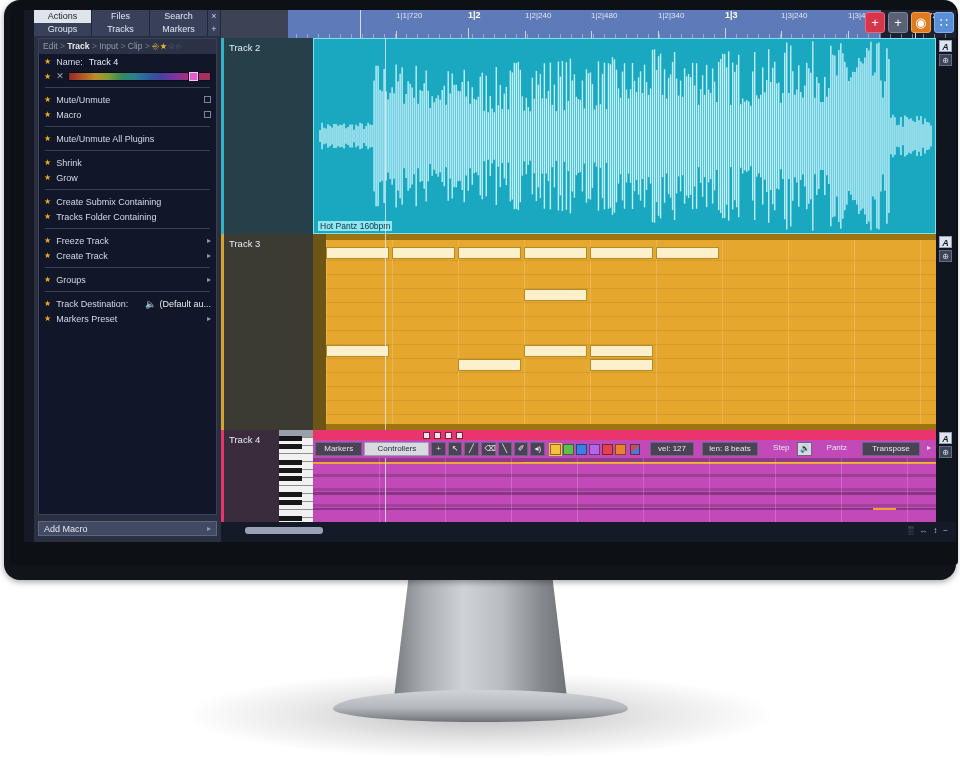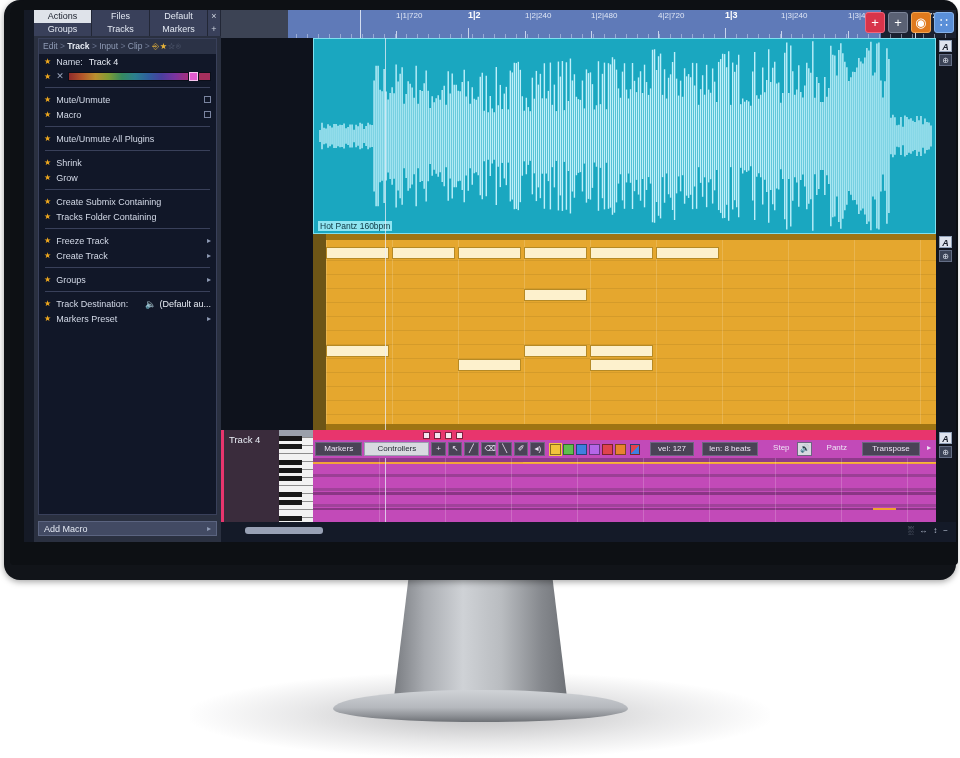--- a/index.html
+++ b/index.html
@@ -207,21 +207,21 @@
   <div class="stand-foot"></div>
 
   <div class="monitor-body">
     <div class="monitor-bezel">
       <div class="screen">
 
         <div class="sidepanel">
           <div class="tabrow" id="tabs1">
               <div class="tab active">Actions</div>
               <div class="tab">Files</div>
-              <div class="tab">Default</div>
+              <div class="tab">Search</div>
               <div class="tab tiny">×</div>
             </div>
           <div class="tabrow" id="tabs2">
               <div class="tab">Groups</div>
               <div class="tab">Tracks</div>
               <div class="tab">Markers</div>
               <div class="tab tiny">+</div>
             </div>
 
           <div class="menu-body">
@@ -315,21 +315,21 @@
           <div class="ruler-left"></div>
           <div class="ruler-bars" id="rulerbars">
               <div class="bar-lbl" style="left: 108px;">1|1|720</div>
               <div class="tickline" style="left: 108px; height: 7px;"></div>
               <div class="bar-lbl major" style="left: 180px;">1|2</div>
               <div class="tickline" style="left: 180px; height: 10px;"></div>
               <div class="bar-lbl" style="left: 237px;">1|2|240</div>
               <div class="tickline" style="left: 237px; height: 7px;"></div>
               <div class="bar-lbl" style="left: 303px;">1|2|480</div>
               <div class="tickline" style="left: 303px; height: 7px;"></div>
-              <div class="bar-lbl" style="left: 370px;">4|2|720</div>
+              <div class="bar-lbl" style="left: 370px;">1|2|340</div>
               <div class="tickline" style="left: 370px; height: 7px;"></div>
               <div class="bar-lbl major" style="left: 437px;">1|3</div>
               <div class="tickline" style="left: 437px; height: 10px;"></div>
               <div class="bar-lbl" style="left: 493px;">1|3|240</div>
               <div class="tickline" style="left: 493px; height: 7px;"></div>
               <div class="bar-lbl" style="left: 560px;">1|3|480</div>
               <div class="tickline" style="left: 560px; height: 7px;"></div>
               <div class="bar-lbl" style="left: 627px;">1|3|720</div>
               <div class="tickline" style="left: 627px; height: 7px;"></div>
               <div class="tickline" style="left: 8px; height: 4px; opacity: 0.55;"></div>
@@ -398,20 +398,23 @@
               <div class="rb red">+</div>
               <div class="rb grey">+</div>
               <div class="rb orange">◉</div>
               <div class="rb blue">∷</div>
             </div>
         </div>
 
         <div class="tracks">
 
           <div class="track" id="track2">
+            <div class="thead">
+              <div class="thead-name">Track 2</div>
+            </div>
             <div class="tbody">
               <div class="audio-clip">
                 <svg class="wave" viewBox="0 0 620 196" preserveAspectRatio="none">
                   <g id="wavepaths" stroke="#bff0fa" stroke-width="1.4" fill="none">
                       <line x1="6" x2="6" y1="91.99956172332148" y2="104.00043827667852"></line>
                       <line x1="8" x2="8" y1="84.63388386398269" y2="111.36611613601731"></line>
                       <line x1="10" x2="10" y1="89.68610195707814" y2="106.31389804292186"></line>
                       <line x1="12" x2="12" y1="90.31559261228684" y2="105.68440738771316"></line>
                       <line x1="14" x2="14" y1="86.16503470491853" y2="109.83496529508147"></line>
                       <line x1="16" x2="16" y1="87.73828556562694" y2="108.26171443437306"></line>
@@ -721,20 +724,23 @@
               </div>
               <div class="playhead" style="left:72px"></div>
             </div>
             <div class="track-right">
               <div class="abtn">A</div>
               <div class="gbtn">⊕</div>
             </div>
           </div>
 
           <div class="track" id="track3">
+            <div class="thead">
+              <div class="thead-name">Track 3</div>
+            </div>
             <div class="tbody">
               <div class="midi-clip" id="midiclip">
                   <div class="gridh" style="top: 20px;"></div>
                   <div class="gridh" style="top: 34px;"></div>
                   <div class="gridh" style="top: 48px;"></div>
                   <div class="gridh" style="top: 62px;"></div>
                   <div class="gridh" style="top: 76px;"></div>
                   <div class="gridh" style="top: 90px;"></div>
                   <div class="gridh" style="top: 104px;"></div>
                   <div class="gridh" style="top: 118px;"></div>

